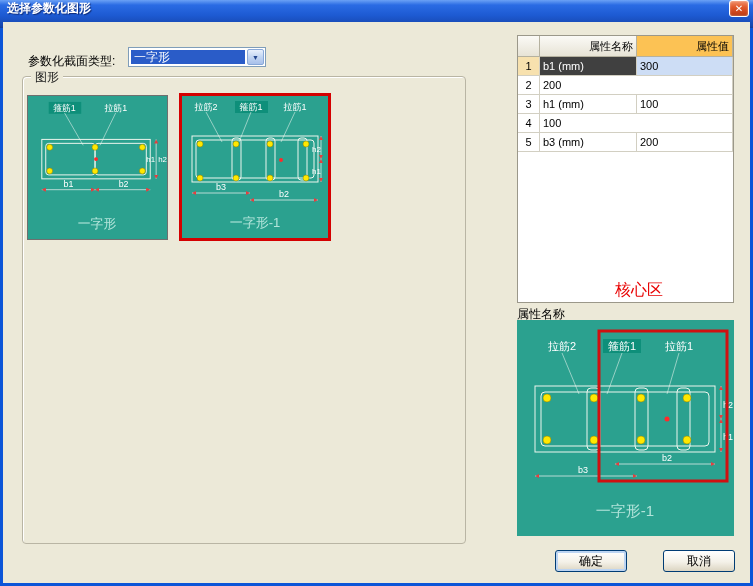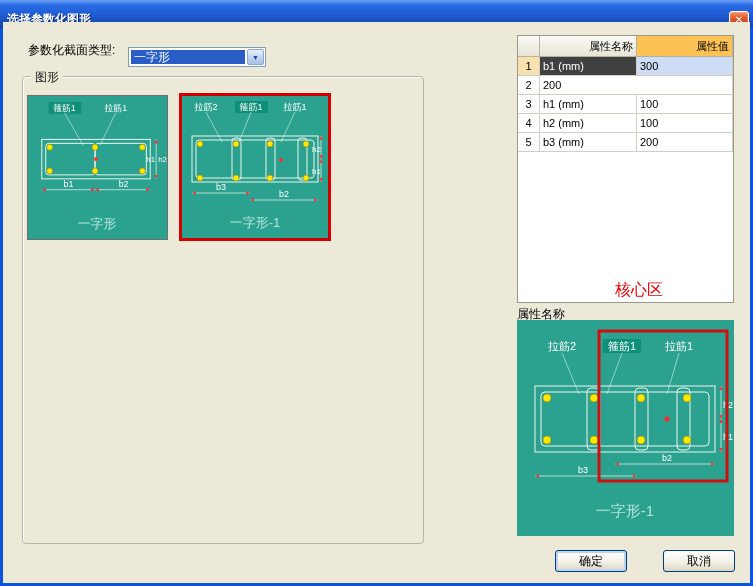--- a/index.html
+++ b/index.html
@@ -1,29 +1,29 @@
 <!DOCTYPE html>
 <html><head>
 <meta charset="utf-8">
 <style>
   *{box-sizing:border-box;margin:0;padding:0}
   body{font-family:"Liberation Sans",sans-serif;background:#d8d4c8}
   .window{position:relative;width:753px;height:586px;background:#0b55d8;overflow:hidden}
-  .titlebar{position:absolute;top:0;left:0;right:0;height:28px;display:flex;align-items:flex-end;padding:8px 4px 0 7px;
+  .titlebar{position:absolute;top:0;left:0;right:0;height:28px;display:flex;align-items:flex-start;padding:0 4px 0 7px;
     background:linear-gradient(180deg,#6ba1f5 0%,#2a6be4 18%,#1d5ad2 55%,#1747ae 92%,#123d99 100%)}
   .title{color:#fff;font-size:12px;font-weight:bold;flex:1;text-shadow:1px 1px 1px rgba(0,0,40,.55)}
   .close{width:20px;height:17px;border:1px solid #fff;border-radius:3px;color:#fff;font-size:10px;line-height:15px;text-align:center;cursor:pointer;
     background:linear-gradient(180deg,#f0926f 0%,#e25a2c 40%,#c8421a 80%,#b03a14 100%);box-shadow:inset 0 0 2px rgba(255,255,255,.6)}
   .body{position:absolute;top:22px;left:3px;right:3px;bottom:3px;background:#ece9d8}
   .label{position:absolute;font-size:12px;color:#000}
   .combo{position:absolute;left:125px;top:25px;width:138px;height:20px;background:#fff;border:1px solid #7f9db9;cursor:pointer}
   .combo-text{position:absolute;left:2px;top:2px;right:20px;bottom:2px;background:#2a5cc8;color:#fff;font-size:12px;line-height:14px;padding:0 3px;overflow:hidden}
   .combo-btn{position:absolute;top:1px;right:1px;bottom:1px;width:17px;border:1px solid #88a8d8;border-radius:2px;color:#23468e;font-size:7px;text-align:center;line-height:16px;
     background:linear-gradient(180deg,#e8f0fc,#c2d5f2 50%,#a8c0ea)}
-  .groupbox{position:absolute;left:19px;top:54px;width:402px;height:468px;border:1px solid #b9b5a4;border-radius:4px;box-shadow:inset 1px 1px 0 #fff}
+  .groupbox{position:absolute;left:19px;top:54px;width:444px;height:468px;border:1px solid #b9b5a4;border-radius:4px;box-shadow:inset 1px 1px 0 #fff}
   .groupbox-label{position:absolute;left:8px;top:-8px;background:#ece9d8;padding:0 4px;font-size:12px;color:#1a1a1a}
   .thumb{position:absolute;background:#2ba18f;cursor:pointer}
   .thumb.t1{left:24px;top:73px;width:141px;height:145px;border:1px solid #6f6f6f}
   .thumb.t2{left:176px;top:71px;width:152px;height:148px;border:3px solid #d40000}
   .thumb svg,.preview svg{display:block;width:100%;height:100%}
   .diag-bg{fill:#2ba18f}
   .wire{fill:none;stroke:#eef6ee;stroke-width:1}
   .ldr{stroke:#dff0ea;stroke-width:.6}
   .bar{fill:#ffe800;stroke:#8f7c00;stroke-width:.5}
   .ctr{fill:#ff2a2a}
@@ -61,21 +61,21 @@
 <body>
 
 <div class="window">
   <div class="titlebar">
     <span class="title">选择参数化图形</span>
     <span class="close"><span>✕</span></span>
   </div>
 
   <div class="body">
 
-    <span class="label" style="left:25px;top:20px">参数化截面类型:</span>
+    <span class="label" style="left:25px;top:31px">参数化截面类型:</span>
 
     <div class="combo">
       <span class="combo-text">一字形</span>
       <span class="combo-btn">▼</span>
     </div>
 
     <div class="groupbox">
       <span class="groupbox-label">图形</span>
     </div>
 
@@ -169,21 +169,20 @@
         <div class="td num">2</div>
         <div class="td val">200</div>
       </div>
       <div class="tr">
         <div class="td num">3</div>
         <div class="td name">h1 (mm)</div>
         <div class="td val">100</div>
       </div>
       <div class="tr">
         <div class="td num">4</div>
-        <div class="td name">h2 (mm)</div>
         <div class="td val">100</div>
       </div>
       <div class="tr">
         <div class="td num">5</div>
         <div class="td name">b3 (mm)</div>
         <div class="td val">200</div>
       </div>
     </div>
 
     <span class="core">核心区</span>

